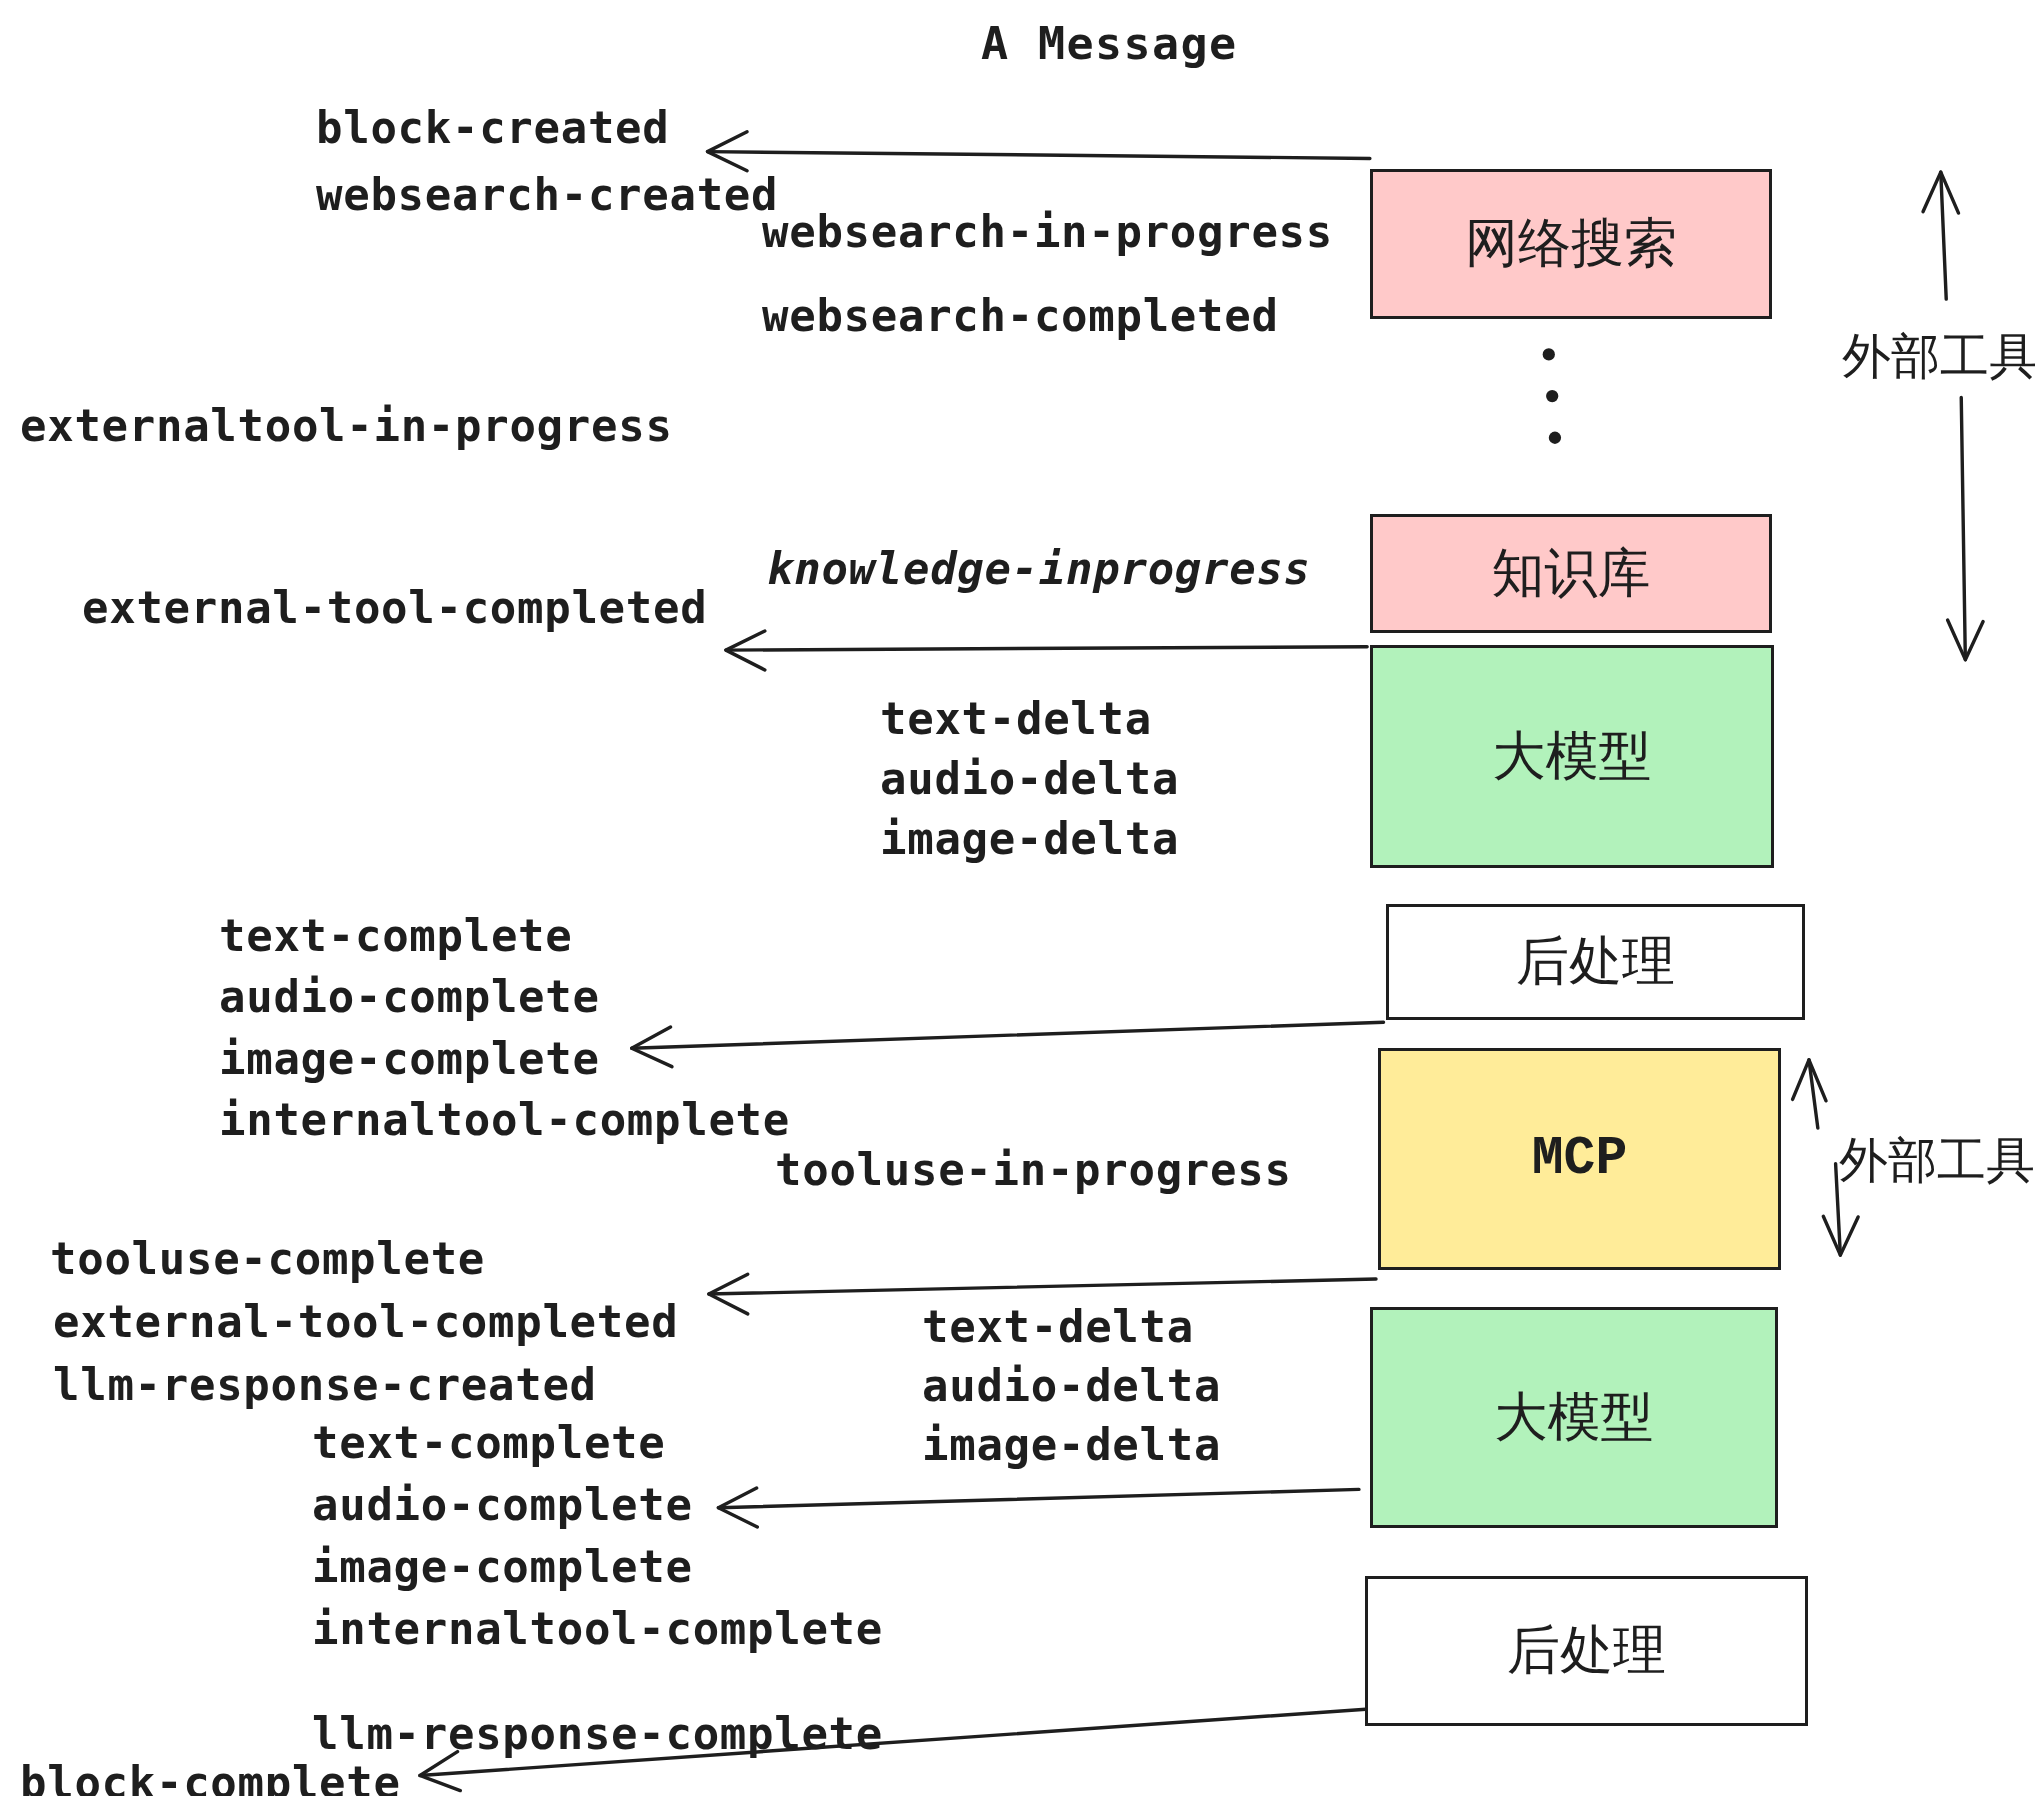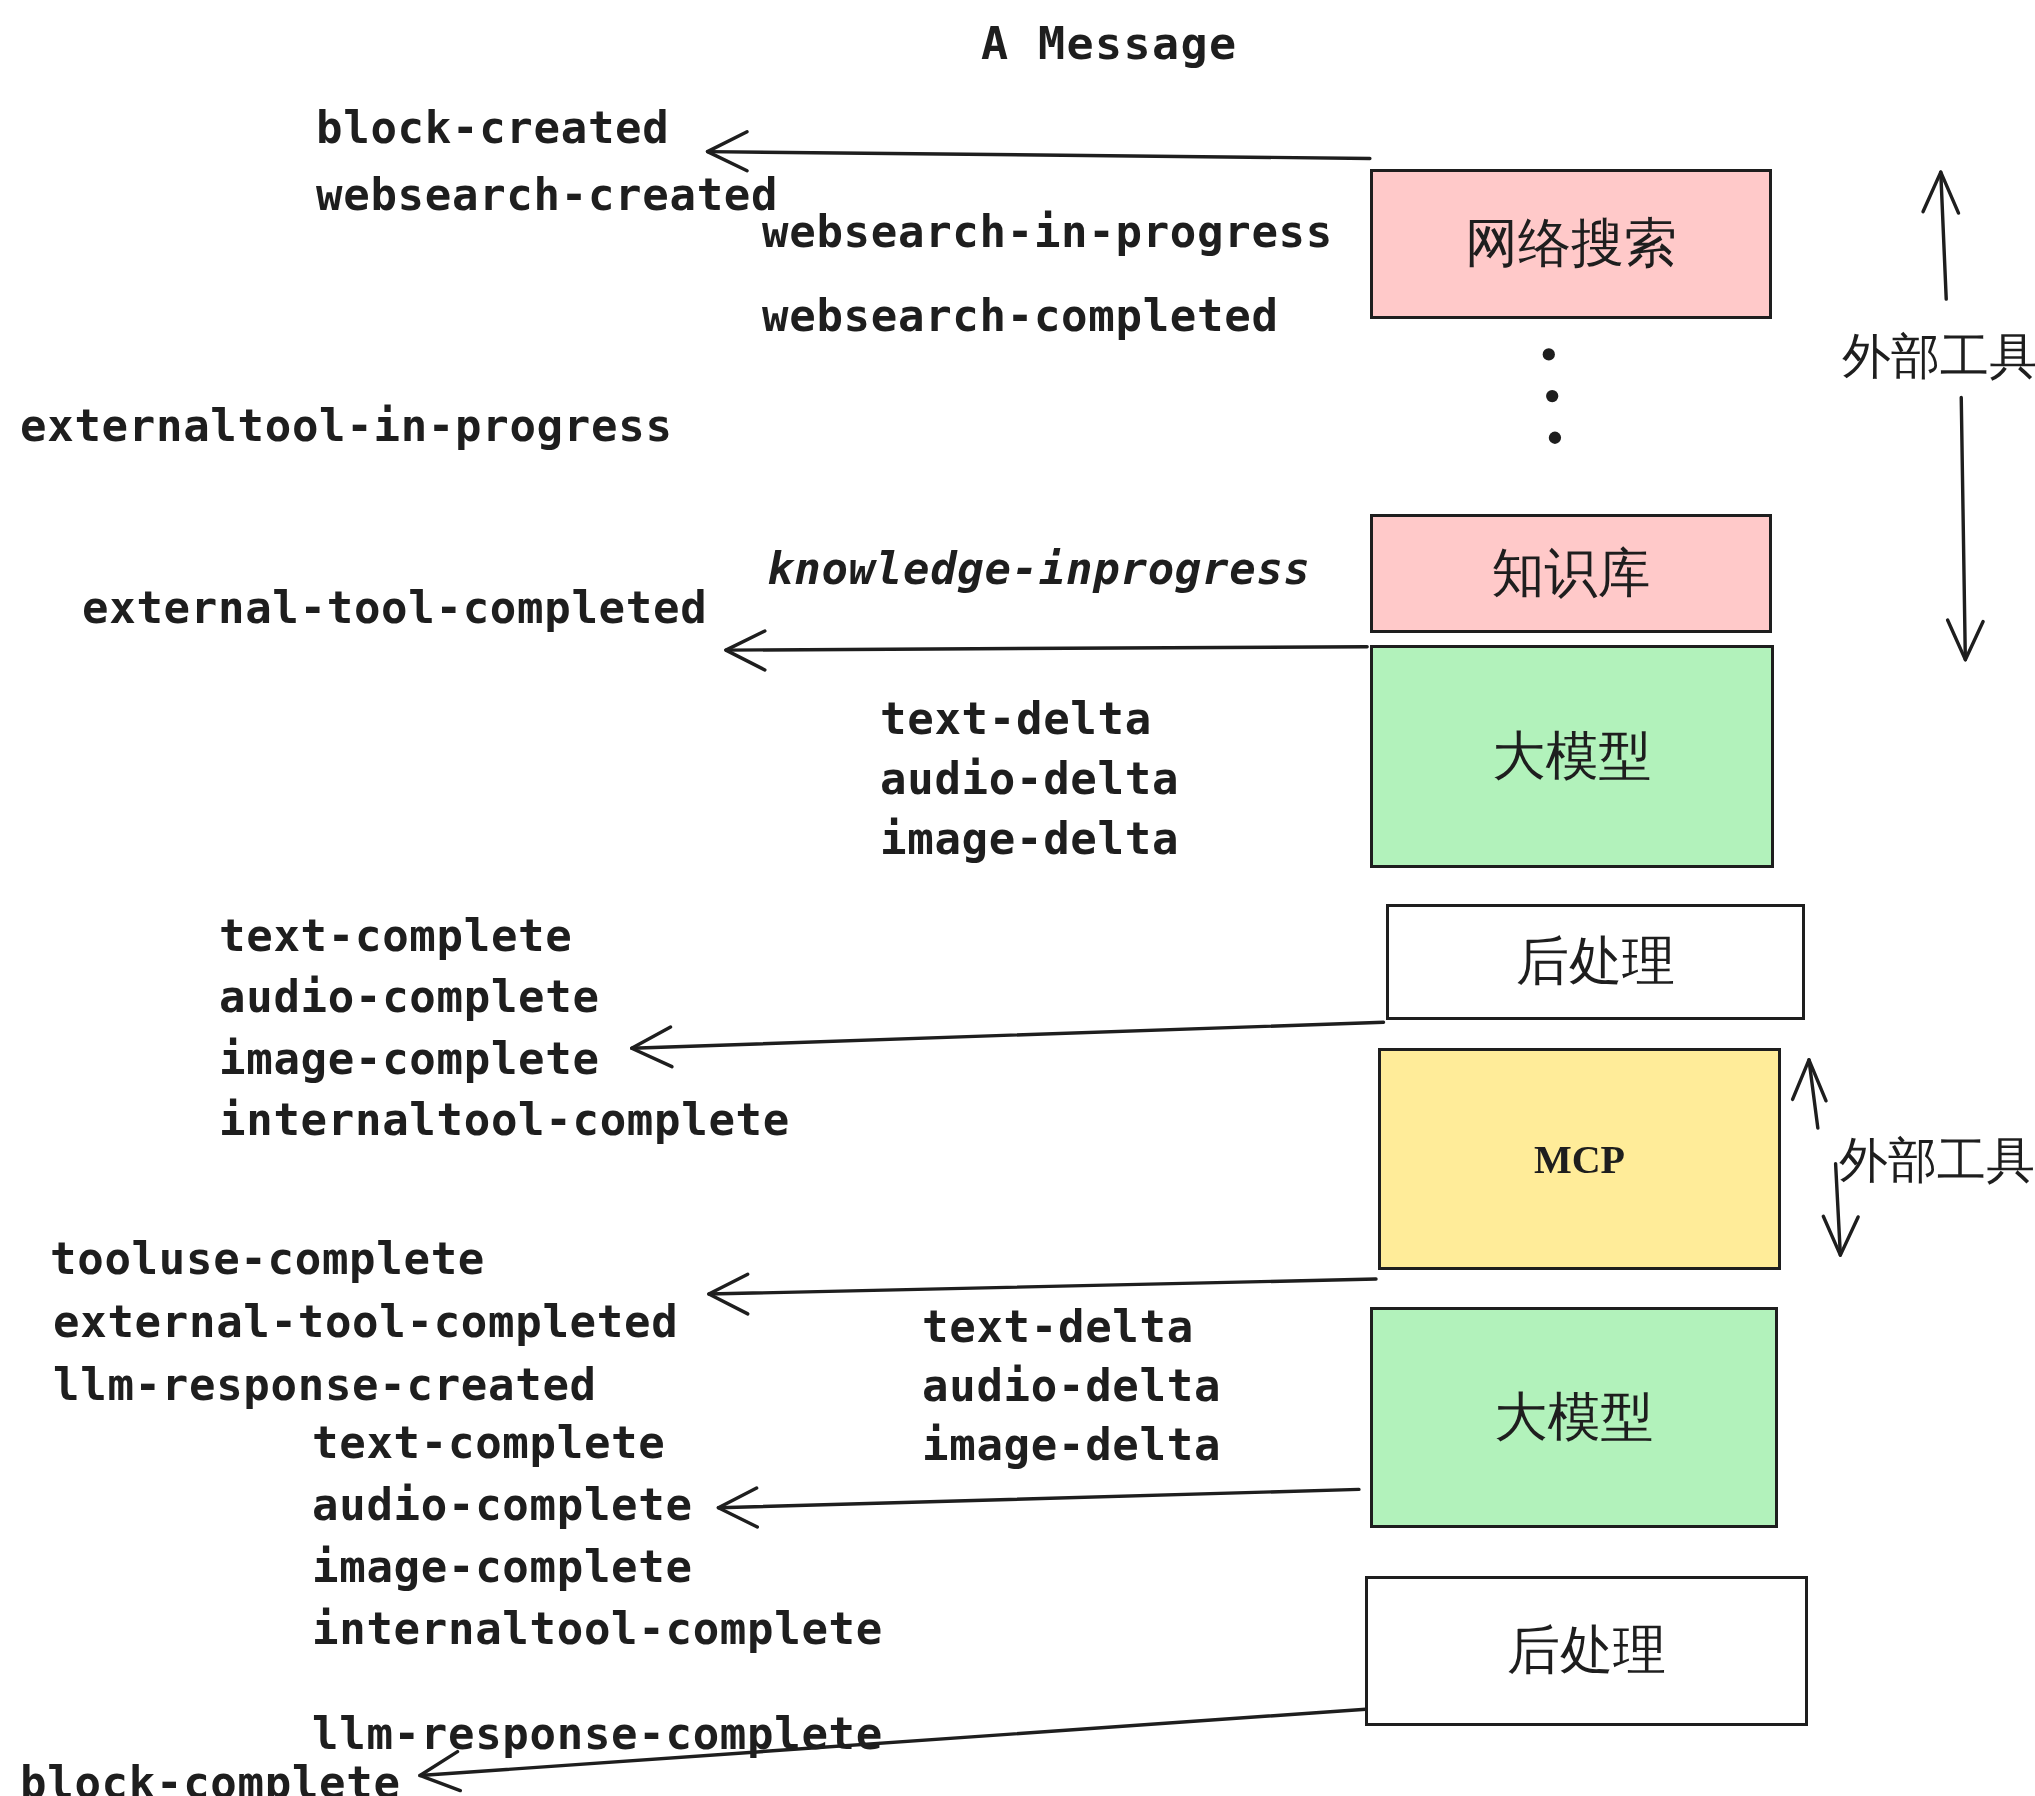--- a/index.html
+++ b/index.html
@@ -3,21 +3,21 @@
 <meta charset="utf-8">
 <style>
   html,body{margin:0;padding:0;background:#ffffff;}
   .canvas{position:relative;width:2035px;height:1796px;background:#ffffff;overflow:hidden;
           font-family:"DejaVu Sans Mono","Liberation Mono",monospace;color:#1e1e1e;}
   .title{position:absolute;font-size:45px;font-weight:bold;letter-spacing:1.4px;white-space:nowrap;}
   .ev{position:absolute;font-size:44px;font-weight:600;white-space:nowrap;letter-spacing:0.7px;}
   .node{position:absolute;border:3.4px solid #1e1e1e;display:flex;align-items:center;justify-content:center;
         box-sizing:border-box;}
   .node-label{font-family:"Liberation Sans","DejaVu Sans",sans-serif;font-size:53px;color:#1e1e1e;white-space:nowrap;}
-  .node-label.mono{font-family:Liberation Serif, serif;font-size:40px;font-weight:bold;}
+  .node-label.mono{font-family:Liberation Mono, monospace;font-size:53px;font-weight:bold;}
   .side-note{position:absolute;font-family:"Liberation Sans","DejaVu Sans",sans-serif;font-size:49px;
              color:#1e1e1e;white-space:nowrap;}
   svg.overlay{position:absolute;left:0;top:0;pointer-events:none;}
 </style>
 </head>
 <body>
 
 <div class="canvas">
 
   <svg class="overlay" width="2035" height="1796" viewBox="0 0 2980 2630">
@@ -88,20 +88,21 @@
   <div class="ev" style="left:20px;top:400px;">externaltool-in-progress</div>
   <div class="ev" style="left:767px;top:543px;font-style:italic;">knowledge-inprogress</div>
   <div class="ev" style="left:82px;top:582px;">external-tool-completed</div>
   <div class="ev" style="left:880px;top:693px;">text-delta</div>
   <div class="ev" style="left:880px;top:753px;">audio-delta</div>
   <div class="ev" style="left:880px;top:813px;">image-delta</div>
   <div class="ev" style="left:219px;top:910px;">text-complete</div>
   <div class="ev" style="left:219px;top:971px;">audio-complete</div>
   <div class="ev" style="left:219px;top:1033px;">image-complete</div>
   <div class="ev" style="left:219px;top:1094px;">internaltool-complete</div>
+  <div class="ev" style="left:775px;top:1144px;">tooluse-in-progress</div>
   <div class="ev" style="left:50px;top:1233px;">tooluse-complete</div>
   <div class="ev" style="left:53px;top:1296px;">external-tool-completed</div>
   <div class="ev" style="left:53px;top:1359px;">llm-response-created</div>
   <div class="ev" style="left:922px;top:1301px;">text-delta</div>
   <div class="ev" style="left:922px;top:1360px;">audio-delta</div>
   <div class="ev" style="left:922px;top:1419px;">image-delta</div>
   <div class="ev" style="left:312px;top:1417px;">text-complete</div>
   <div class="ev" style="left:312px;top:1479px;">audio-complete</div>
   <div class="ev" style="left:312px;top:1541px;">image-complete</div>
   <div class="ev" style="left:312px;top:1603px;">internaltool-complete</div>

